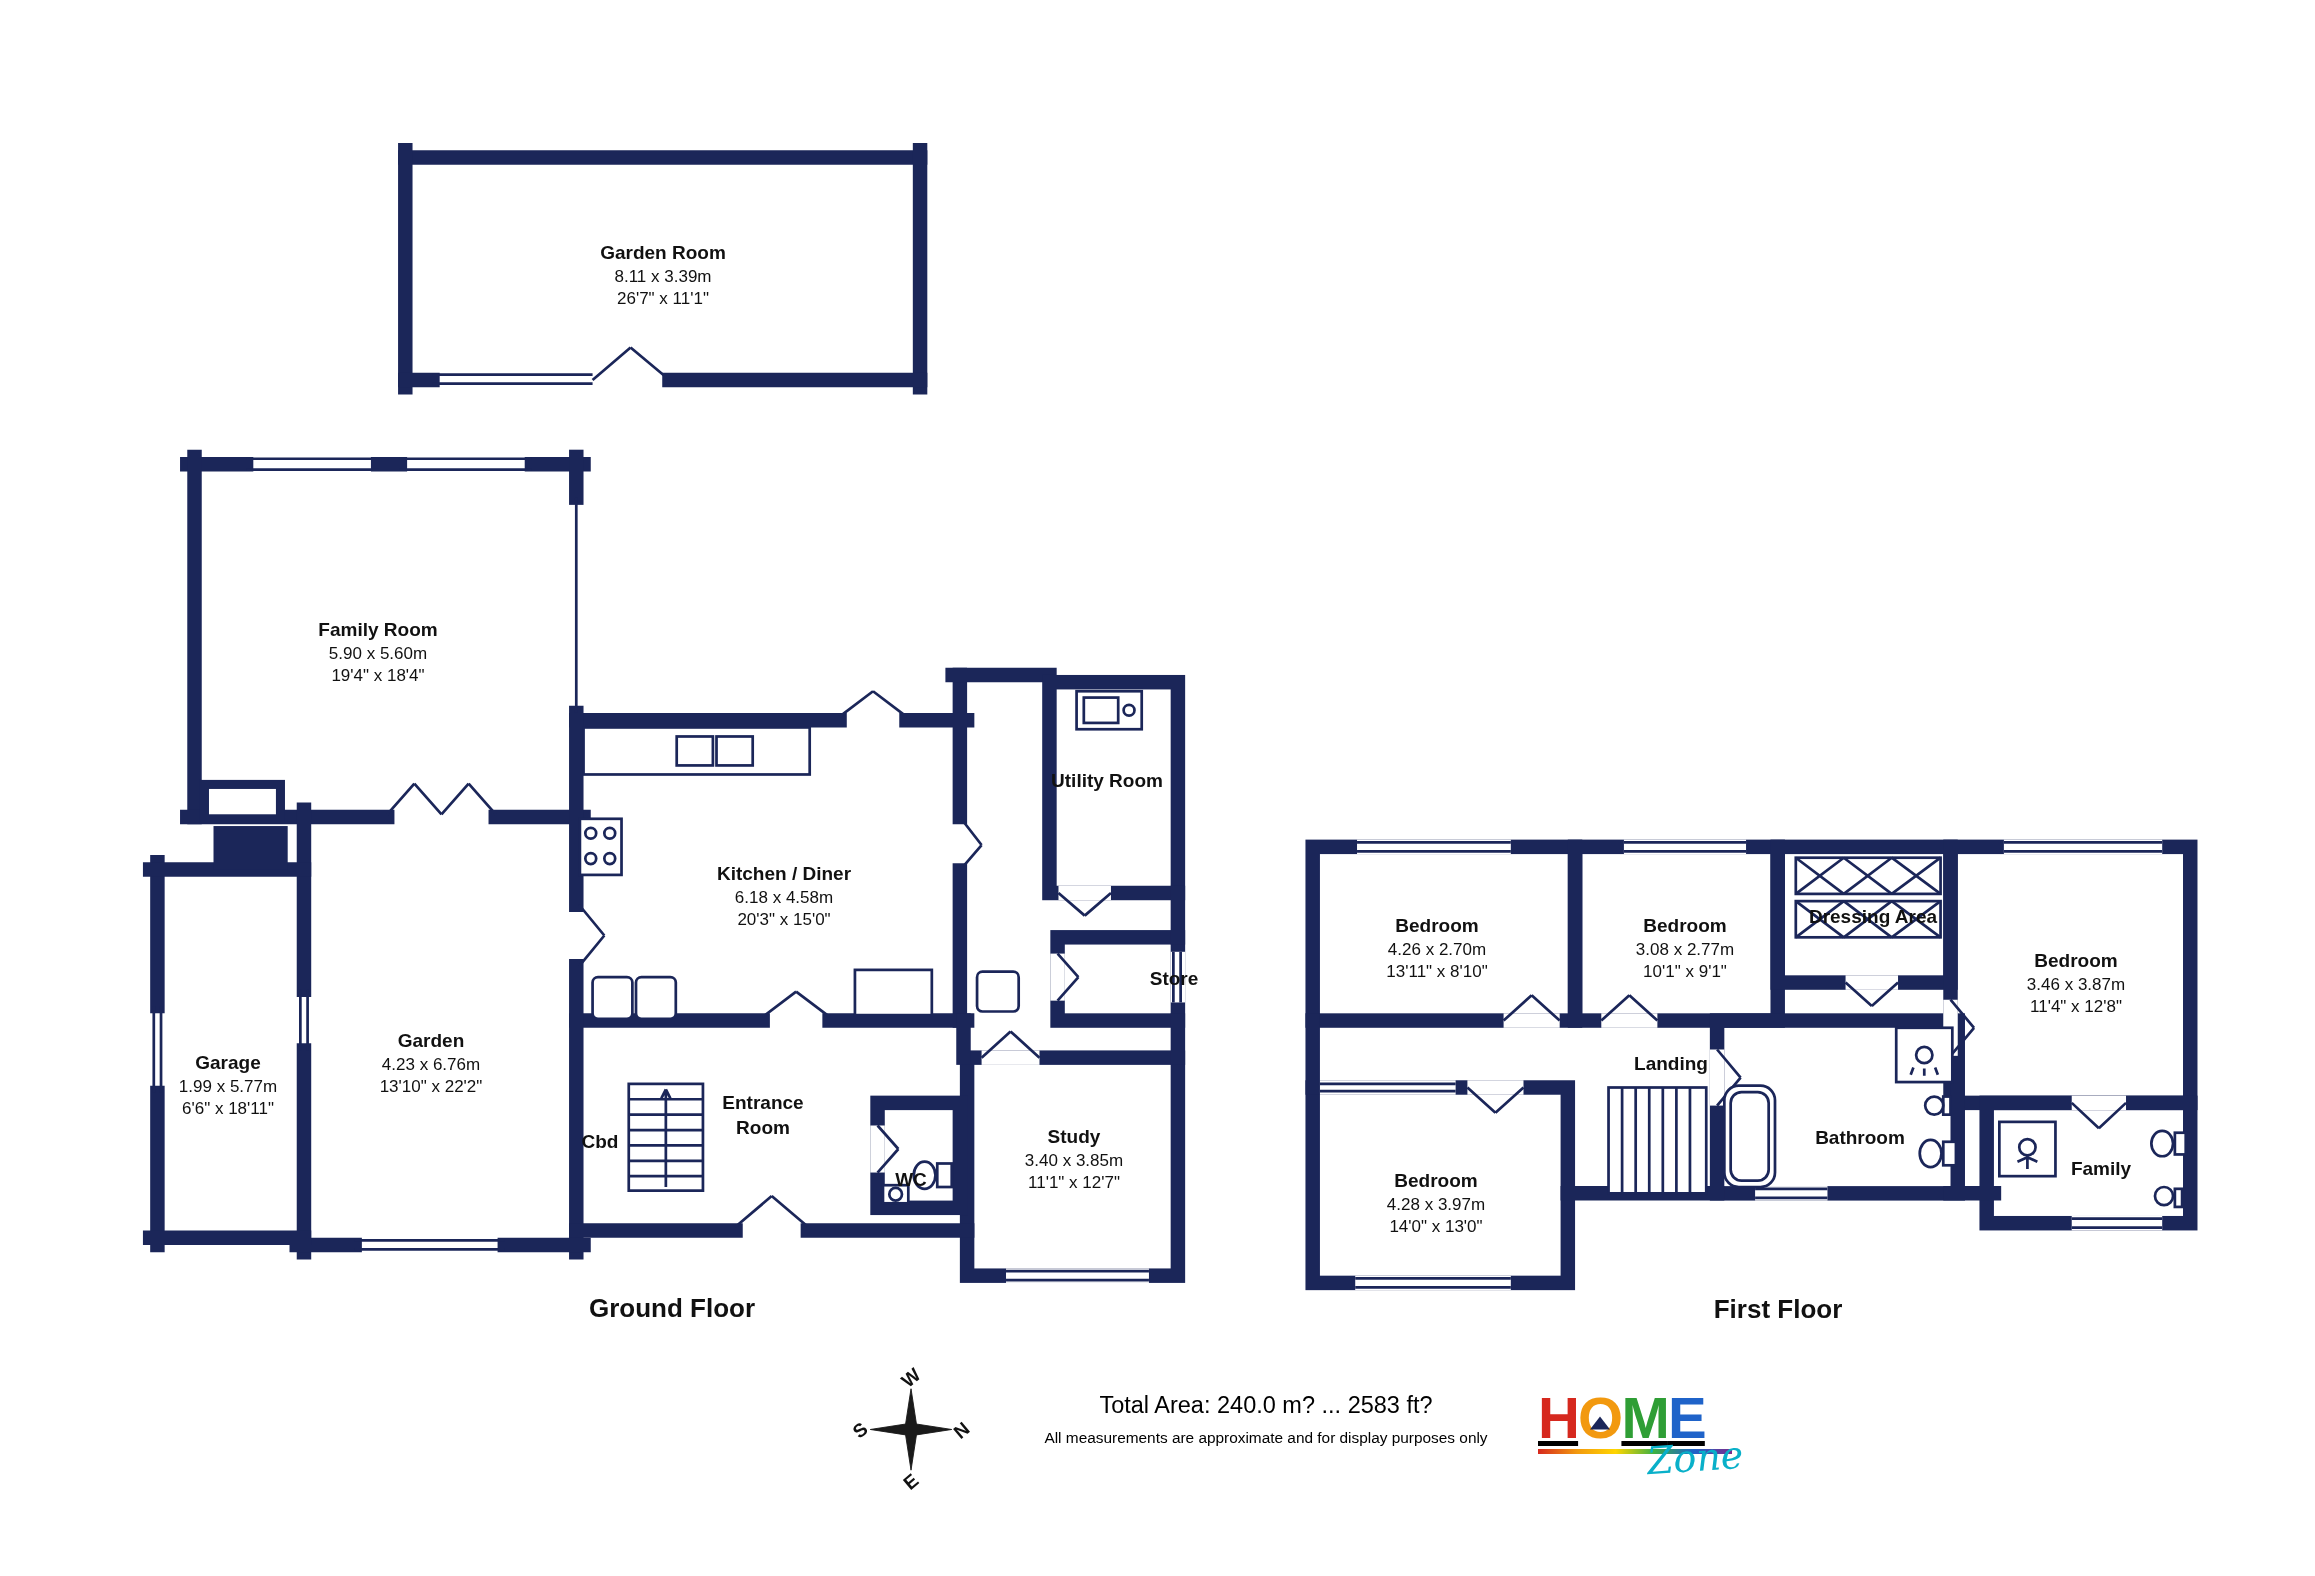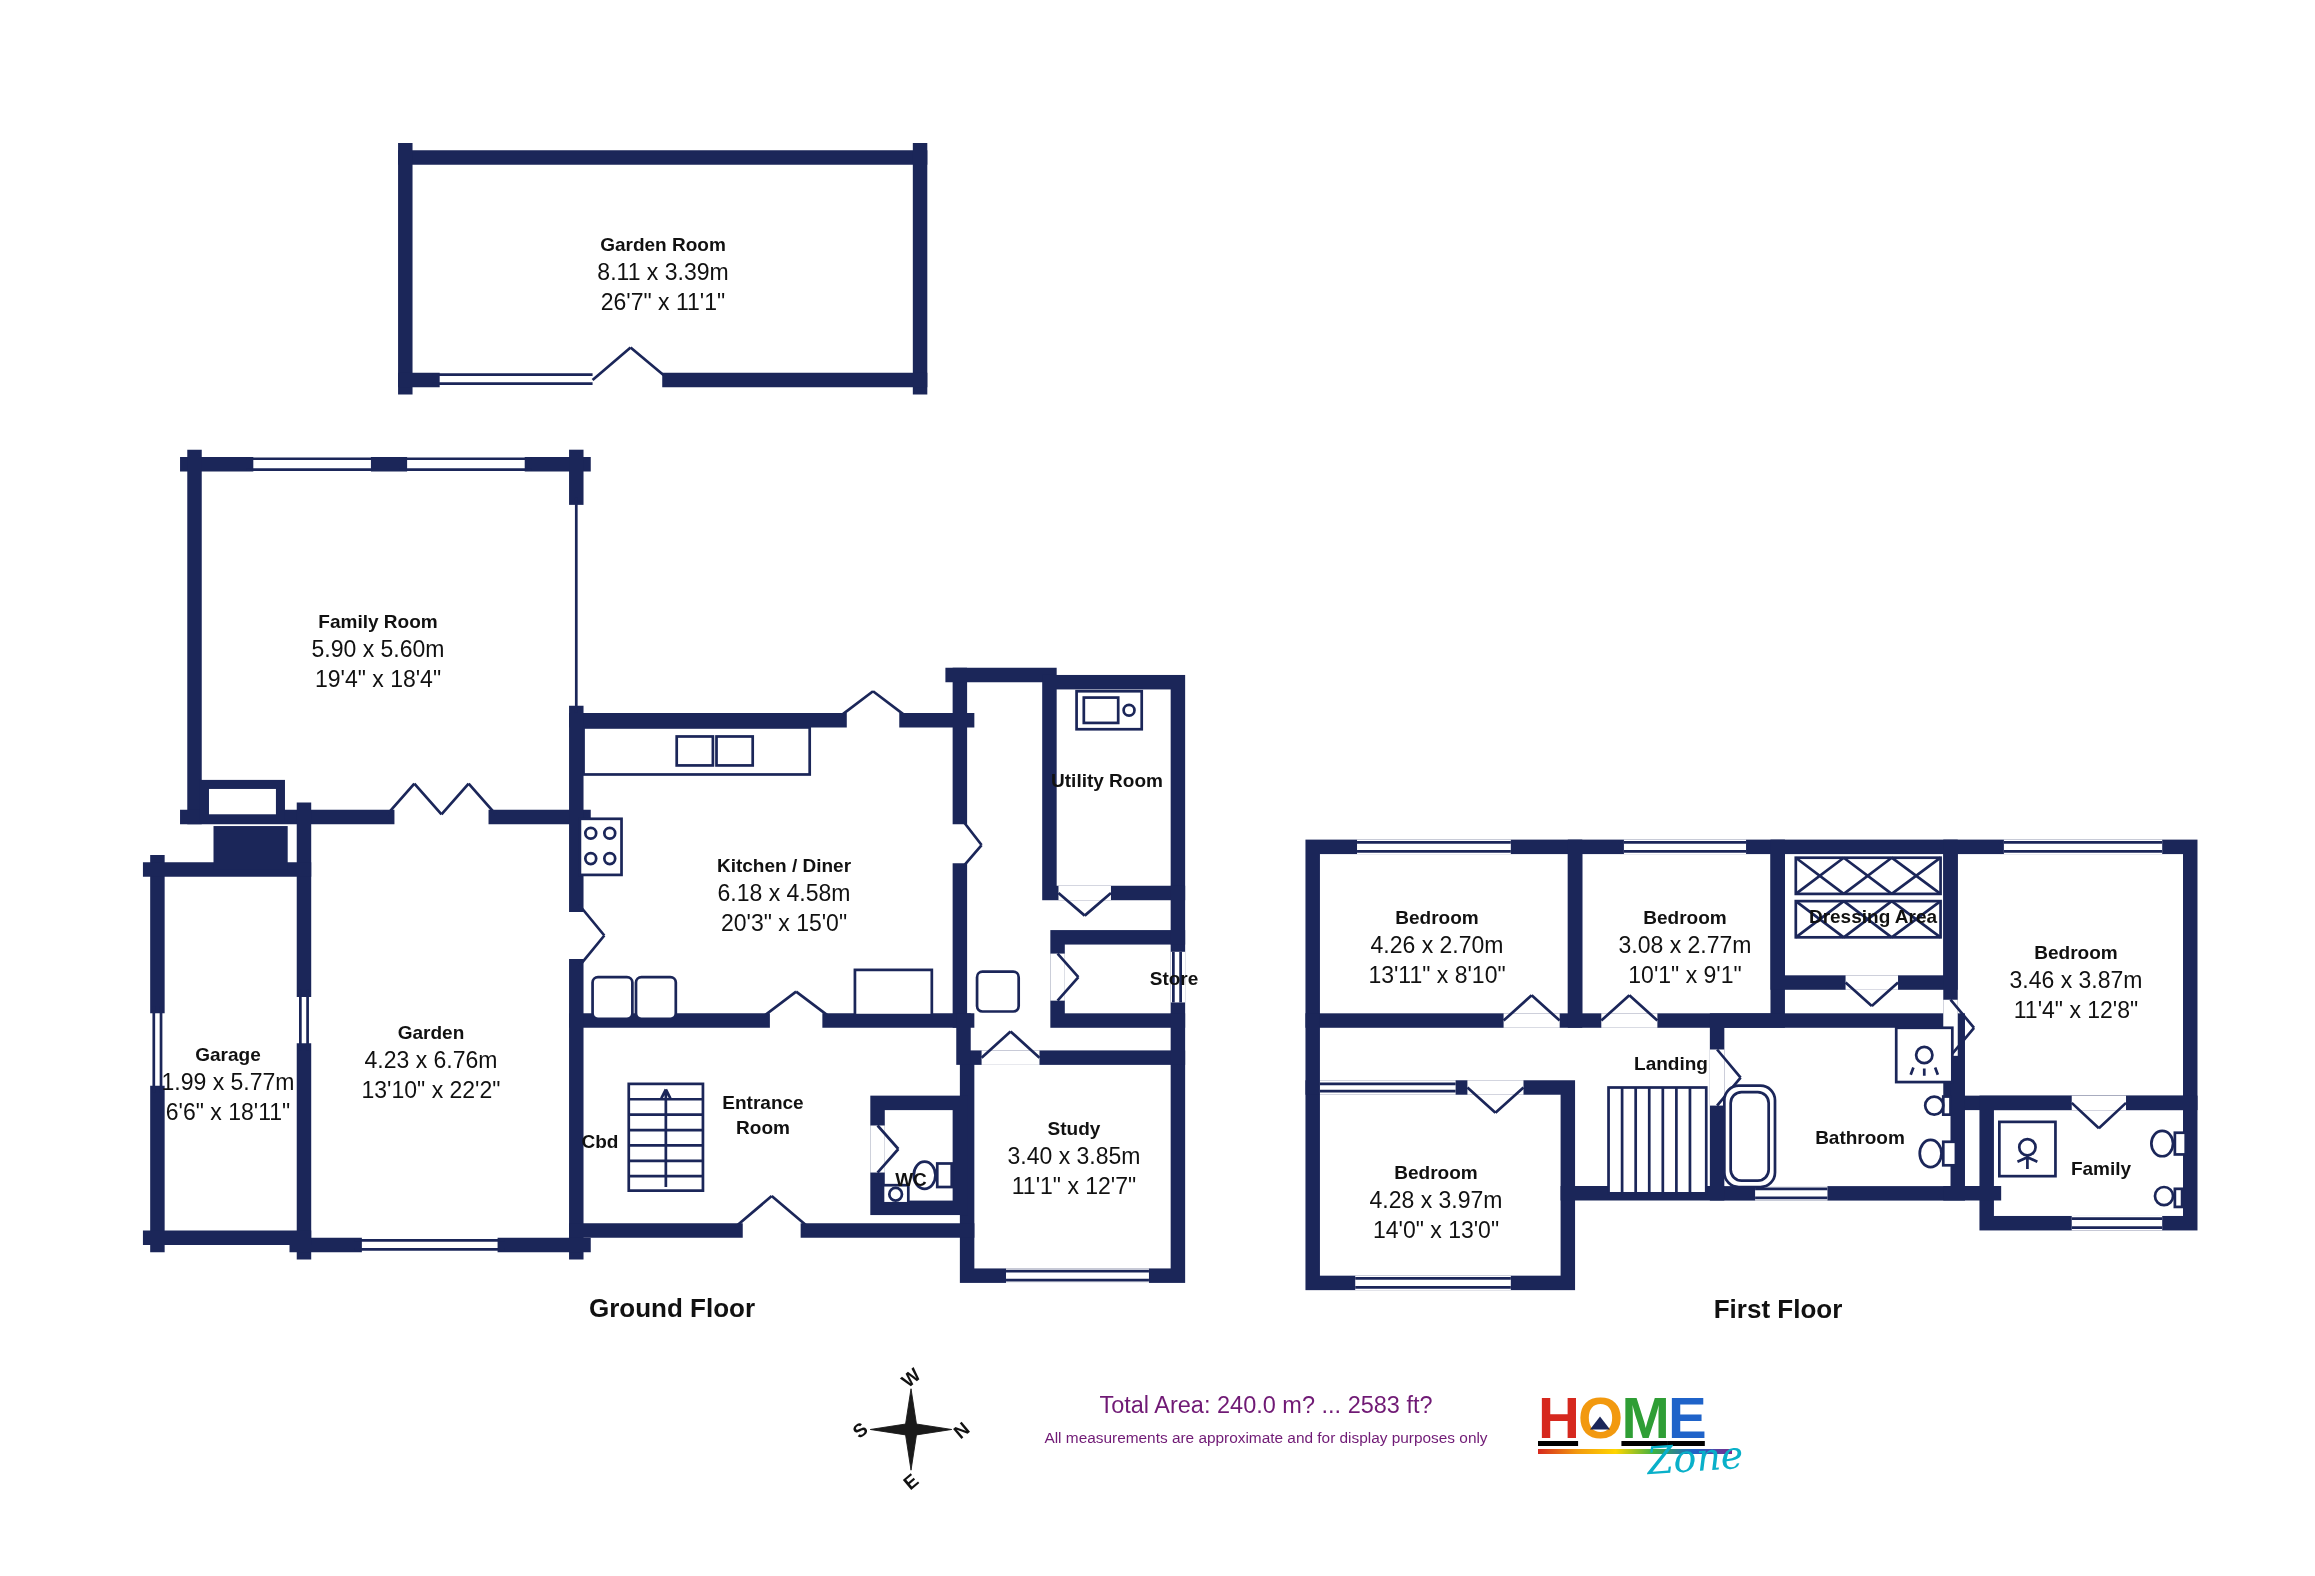--- a/index.html
+++ b/index.html
@@ -5,24 +5,24 @@
   html,body{margin:0;padding:0;background:#fff;}
   #page{position:relative;width:2316px;height:1577px;background:#fff;font-family:"Liberation Sans",sans-serif;overflow:hidden;}
   svg{position:absolute;left:0;top:0;}
   .wall{stroke:#1b2659;stroke-width:16;fill:none;stroke-linecap:square;}
   .thin{stroke:#1b2659;stroke-width:3;fill:none;}
   .thinf{stroke:#1b2659;stroke-width:3;fill:#fff;}
   .patch{fill:#fff;stroke:none;}
   .solid{fill:#1b2659;stroke:none;}
   .room-label{position:absolute;transform:translate(-50%,-50%);text-align:center;color:#111;white-space:nowrap;z-index:5;}
   .room-label .rn{font-weight:bold;font-size:19px;line-height:1.3;margin-top:15px;}
-  .room-label .rd{font-size:23px;line-height:1.3;}
+  .room-label .rd{font-size:17px;line-height:1.3;}
   .room-label.narrow{white-space:normal;width:109px;}
   .floor-title{position:absolute;transform:translate(-50%,-50%);font-weight:bold;font-size:26px;color:#111;z-index:5;}
-  .footer-text{position:absolute;transform:translate(-50%,-50%);color:#701a75;z-index:5;white-space:nowrap;}
+  .footer-text{position:absolute;transform:translate(-50%,-50%);color:#000000;z-index:5;white-space:nowrap;}
   #total-area{font-size:23.5px;}
   #disclaimer{font-size:15.4px;}
   .compass-letter{font-size:21px;font-weight:bold;fill:#111;}
   #logo{position:absolute;left:1538px;top:1389px;width:253px;height:100px;z-index:5;}
   #logo .home{font-size:58px;font-weight:900;letter-spacing:-1.8px;line-height:1;text-decoration:underline;}
   #logo .lh{color:#d6281e;}
   #logo .lo{color:#f2990f;position:relative;display:inline-block;}
   #logo .lo .house{position:absolute;left:50%;top:58%;transform:translate(-50%,-50%);width:0;height:0;
      border-left:10px solid transparent;border-right:10px solid transparent;border-bottom:13.6px solid #1b2659;}
   #logo .lm{color:#2f9e35;}

